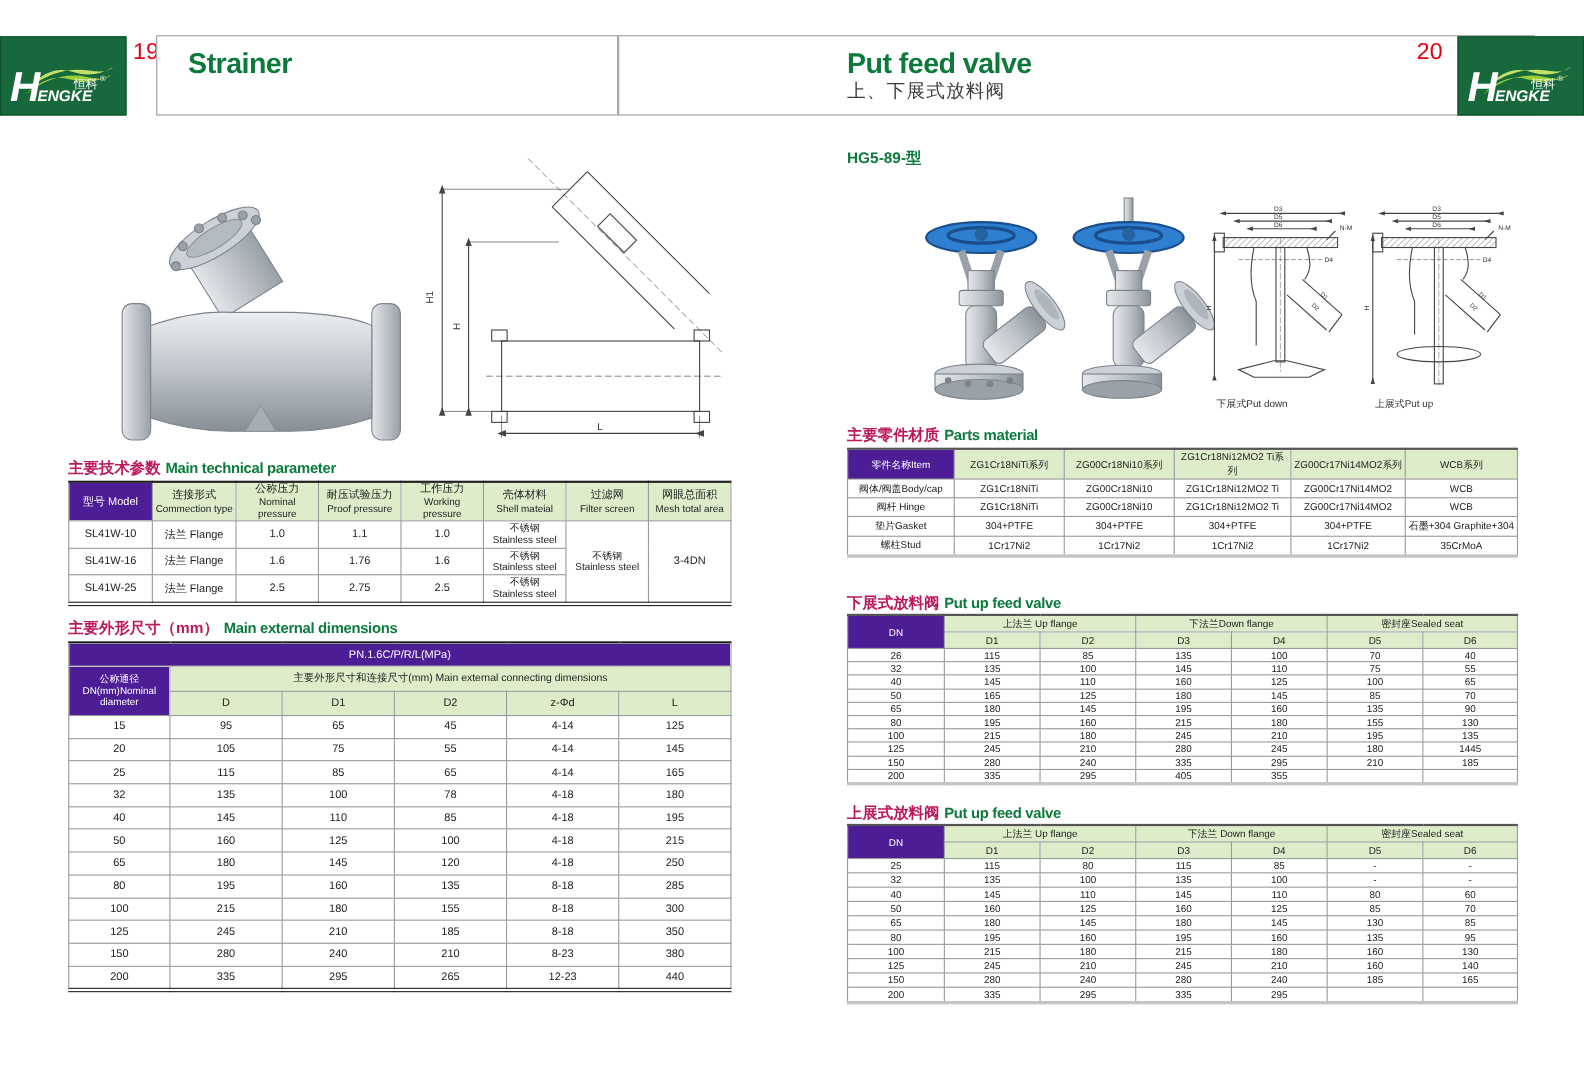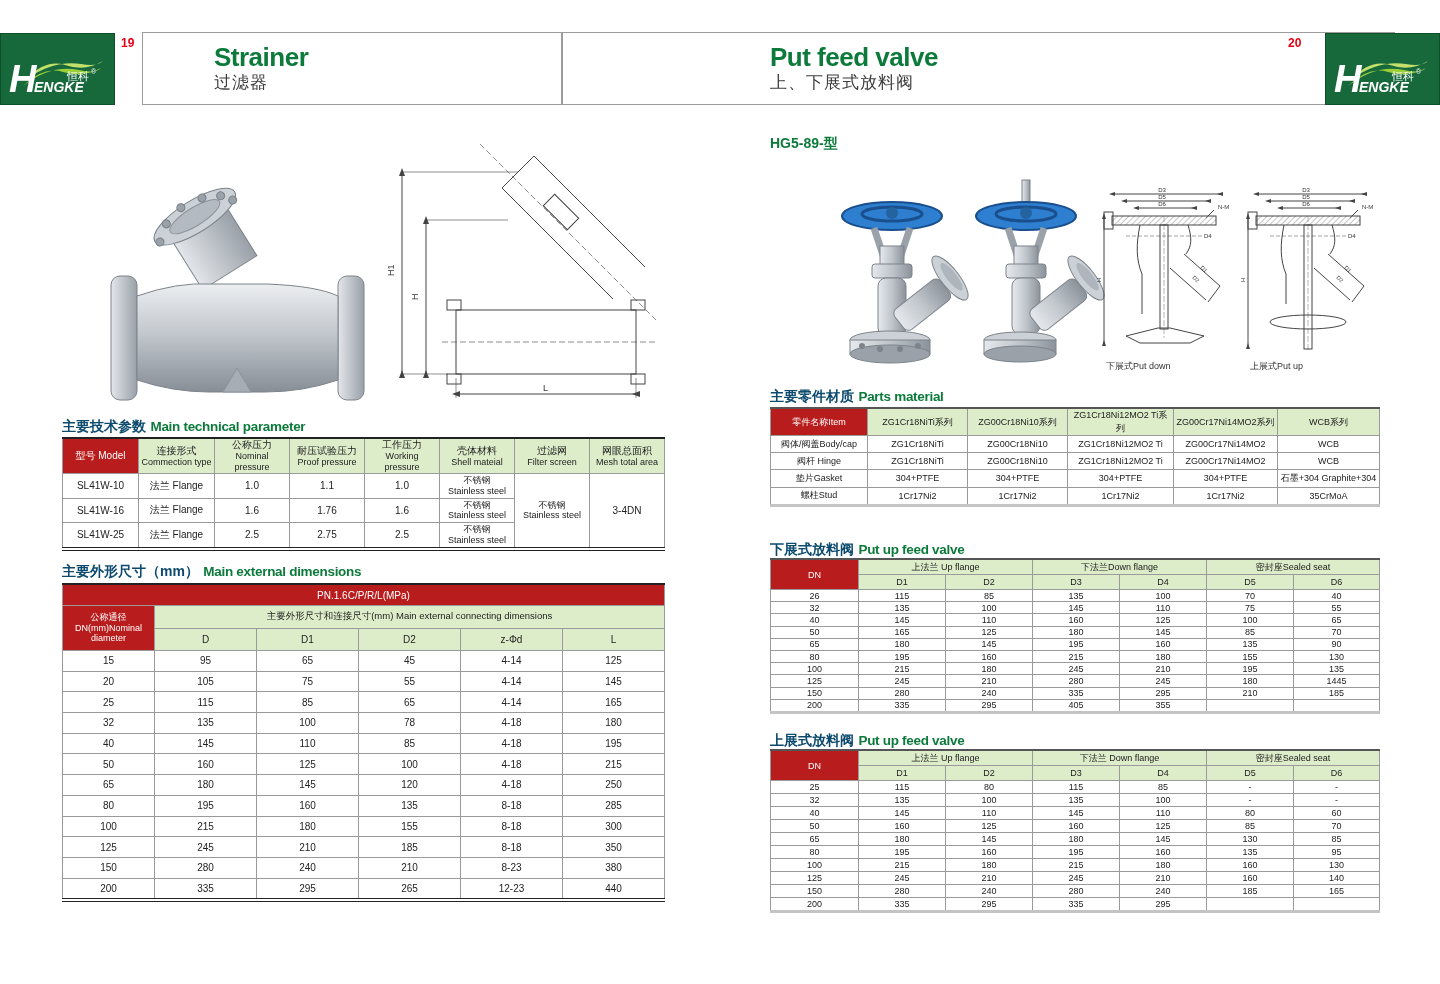--- a/index.html
+++ b/index.html
@@ -5,35 +5,35 @@
   html,body{margin:0;padding:0;}
   body{
     width:1440px;height:984px;position:relative;background:#fff;
     font-family:"Liberation Sans","DejaVu Sans",sans-serif;color:#222;
     overflow:hidden;
   }
   .abs{position:absolute;}
 
   
   .logo-box{width:115px;height:72px;background:#17693c;border:1px solid #0e4f2c;box-sizing:border-box;}
-  .page-num{color:#e60012;font-weight:bold;font-size:12px;font-family:"Liberation Sans",sans-serif;}
+  .page-num{color:#e60012;font-weight:normal;font-size:21px;font-family:"Liberation Sans",sans-serif;}
   .header-box{height:73px;border:1px solid #9c9c9c;box-sizing:border-box;background:#fff;}
   .hd-title-en{font-size:26px;font-weight:bold;color:#0c7a3b;letter-spacing:-0.5px;line-height:30px;}
   .hd-title-cn{font-size:17px;color:#3c3c3c;line-height:21px;letter-spacing:1px;}
 
   
   .sec-title{white-space:nowrap;}
-  .sec-title .cn{font-size:14px;font-weight:bold;color:#0c4a6e;margin-top:21px;}
+  .sec-title .cn{font-size:14px;font-weight:bold;color:#be185d;margin-top:21px;}
   .sec-title .en{font-size:13.5px;font-weight:bold;color:#0c7a3b;letter-spacing:-0.3px;}
   .model-code{font-size:14px;font-weight:bold;color:#0c7a3b;}
 
   
   table{border-collapse:collapse;table-layout:fixed;}
   th,td{border:1px solid #9a9a9a;text-align:center;vertical-align:middle;padding:0 2px;overflow:hidden;}
-  .dk{background:#b91c1c;color:#fff;font-weight:normal;}
+  .dk{background:#4c1d95;color:#fff;font-weight:normal;}
   .lt{background:#ddedca;color:#222;font-weight:normal;}
   .two-line .l1{display:block;font-size:10px;line-height:12px;}
   .two-line .l2{display:block;font-size:9px;line-height:11px;}
 
   
   .tbl-left{width:603px;font-size:10px;border-top:2px solid #222;border-bottom:4px double #222;}
   #tech th{height:34px;}
   #tech td{height:23.5px;}
   #tech .cell2 span{display:block;line-height:10.5px;font-size:9px;}
   #dims thead th{height:20px;}
@@ -60,24 +60,23 @@
   <svg width="115" height="70" viewBox="0 0 115 70">
     <path d="M22 52 Q50 30 78 36 Q95 40 100 34 Q82 44 62 38 Q42 32 22 52Z" fill="#9bcf3a"></path>
     <path d="M26 45 Q52 26 80 30 Q96 33 102 27 Q84 38 64 31 Q44 25 26 45Z" fill="#c2e06a"></path>
     <text x="8" y="58" font-size="38" font-style="italic" font-weight="bold" fill="#ffffff">H</text>
     <text x="33" y="58" font-size="14" font-style="italic" font-weight="bold" fill="#ffffff">ENGKE</text>
     <text x="66" y="46" font-size="11" fill="#ffffff">恒科</text>
     <text x="90" y="40" font-size="7" fill="#ffffff">®</text>
   </svg>
 </div>
 <div class="abs page-num" style="left:121px;top:36px;">19</div>
-<div class="abs header-box" style="left:142px;top:32px;width:420px;padding-left:43px;">
+<div class="abs header-box" style="left:142px;top:32px;width:420px;">
   <div style="padding:9px 0 0 28px;">
     <div class="hd-title-en">Strainer</div>
-    <div class="hd-title-cn">过滤器</div>
   </div>
 </div>
 <div class="abs header-box" style="left:562px;top:32px;width:833px;">
   <div style="padding:9px 0 0 207px;">
     <div class="hd-title-en">Put feed valve</div>
     <div class="hd-title-cn">上、下展式放料阀</div>
   </div>
 </div>
 <div class="abs page-num" style="left:1288px;top:36px;">20</div>
 <div class="abs logo-box" style="left:1325px;top:33px;">

